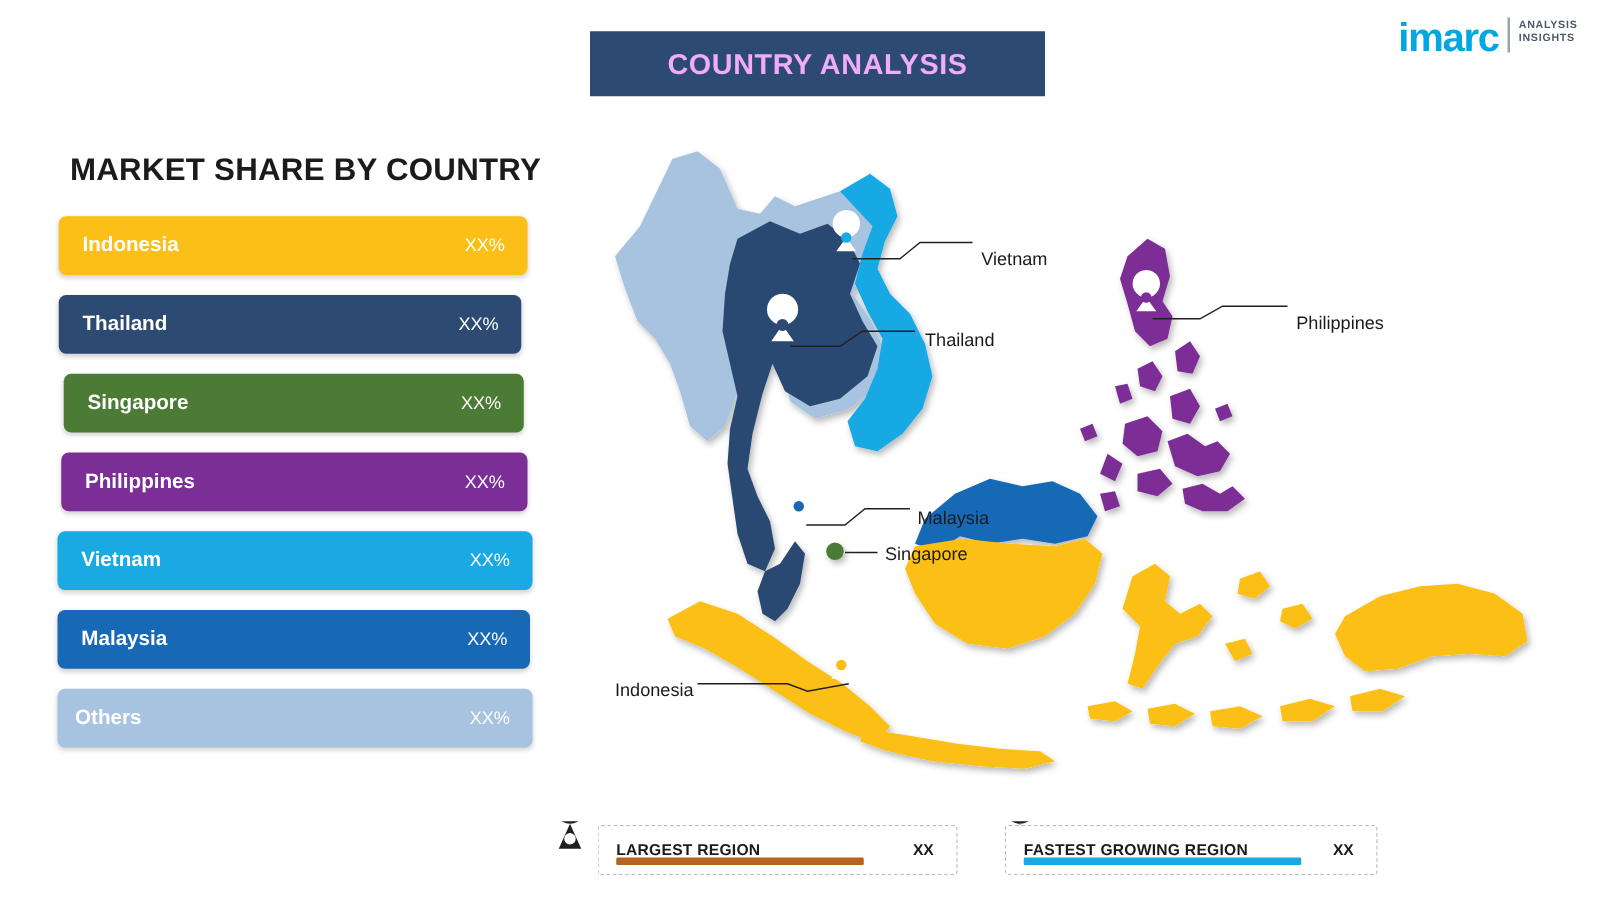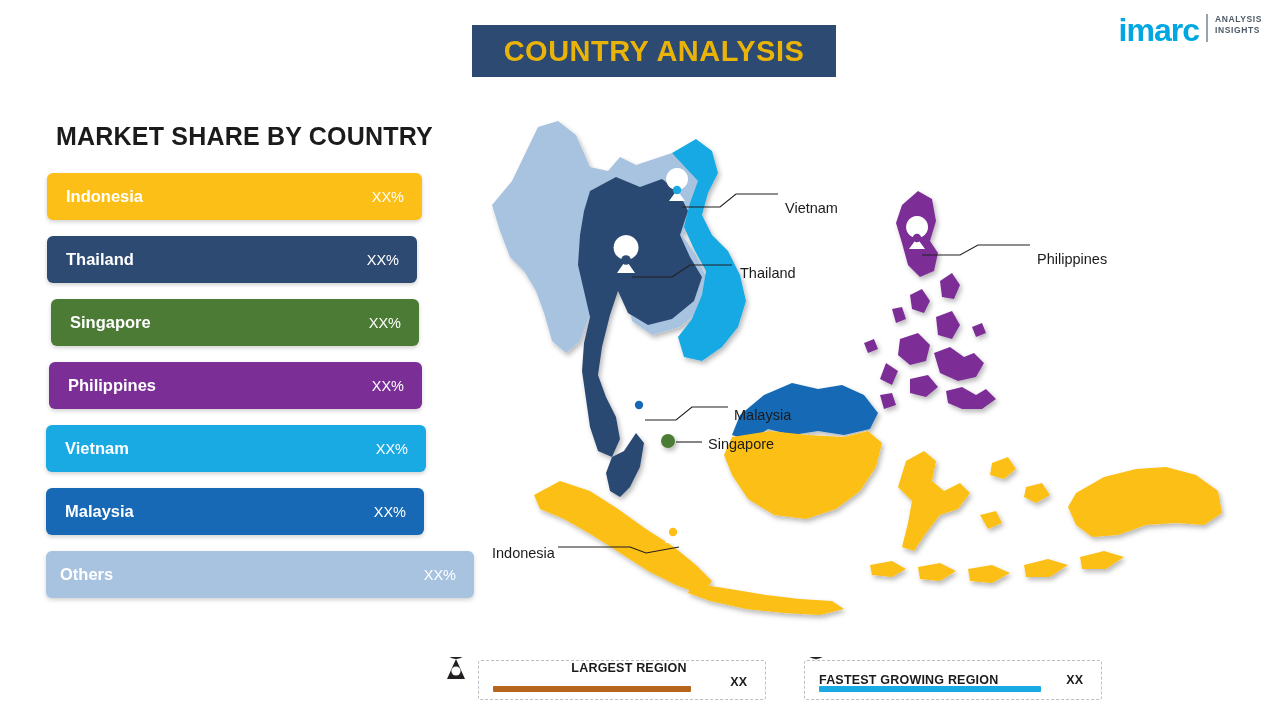--- a/index.html
+++ b/index.html
@@ -9,21 +9,21 @@
     font-family:"Liberation Sans", sans-serif;
     position:relative;
   }
   
   #title-banner{
     position:absolute;left:472px;top:25px;width:364px;height:52px;
     background:#2c4a72;
     display:flex;align-items:center;justify-content:center;
   }
   #title-banner .t{
-    color:#eab308;font-size:29px;font-weight:bold;letter-spacing:.5px;
+    color:#f0abfc;font-size:23px;font-weight:bold;letter-spacing:.5px;
     font-family:"Liberation Sans", sans-serif;
   }
   
   #logo{
     position:absolute;right:18px;top:14px;height:38px;
     display:flex;
   }
   #logo .imarc{
     font-size:32px;font-weight:bold;color:#00a7e1;letter-spacing:-1px;
     font-family:"Liberation Sans", sans-serif;line-height:1;
@@ -55,21 +55,21 @@
   .mlabel{
     position:absolute;font-size:14.5px;color:#1b1b1b;font-weight:normal;
     white-space:nowrap;
   }
   
   .footer-box{
     position:absolute;top:660px;height:40px;border:1px dashed #b9bfc6;
     border-radius:3px;background:#ffffff;box-sizing:border-box;
     display:flex;align-items:center;
   }
-  #footer-largest{left:478px;width:288px;flex-direction:column;}
+  #footer-largest{left:478px;width:288px;}
   #footer-fastest{left:804px;width:298px;}
   .footer-label{
     font-size:12.5px;font-weight:bold;color:#1b1b1b;letter-spacing:.2px;
     padding-left:14px;white-space:nowrap;
   }
   .footer-val{
     font-size:12.5px;font-weight:bold;color:#1b1b1b;margin-left:auto;
     padding-right:18px;
   }
   .footer-underline{
@@ -113,21 +113,21 @@
     <span class="vl">XX%</span>
   </div>
   <div class="share-row" style="background:#19a9e3;width:380px;margin-left:-1px;">
     <span class="nm">Vietnam</span>
     <span class="vl">XX%</span>
   </div>
   <div class="share-row" style="background:#1769b5;width:378px;margin-left:-1px;">
     <span class="nm">Malaysia</span>
     <span class="vl">XX%</span>
   </div>
-  <div class="share-row" style="background:#a7c3e0;width:428px;margin-left:-1px;padding-left:14px;">
+  <div class="share-row" style="background:#a7c3e0;width:380px;margin-left:-1px;padding-left:14px;">
     <span class="nm">Others</span>
     <span class="vl">XX%</span>
   </div>
 </div>
 
 <div id="map-wrap">
   <svg id="map-svg" width="810" height="545" viewBox="0 0 810 545">
     <defs>
       <filter id="sh" x="-20%" y="-20%" width="150%" height="150%">
         <feDropShadow dx="2" dy="3" stdDeviation="2.5" flood-color="#000" flood-opacity="0.28"></feDropShadow>

